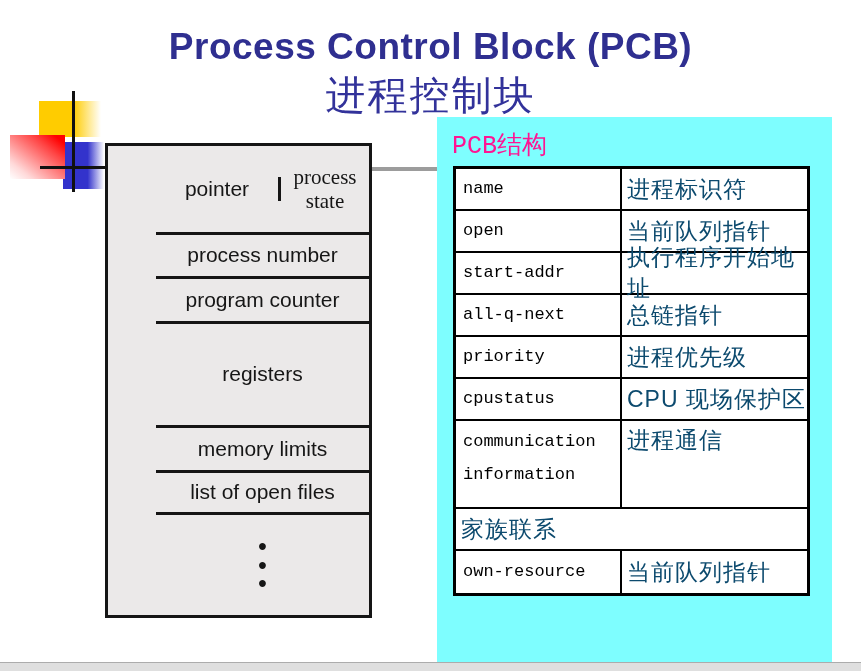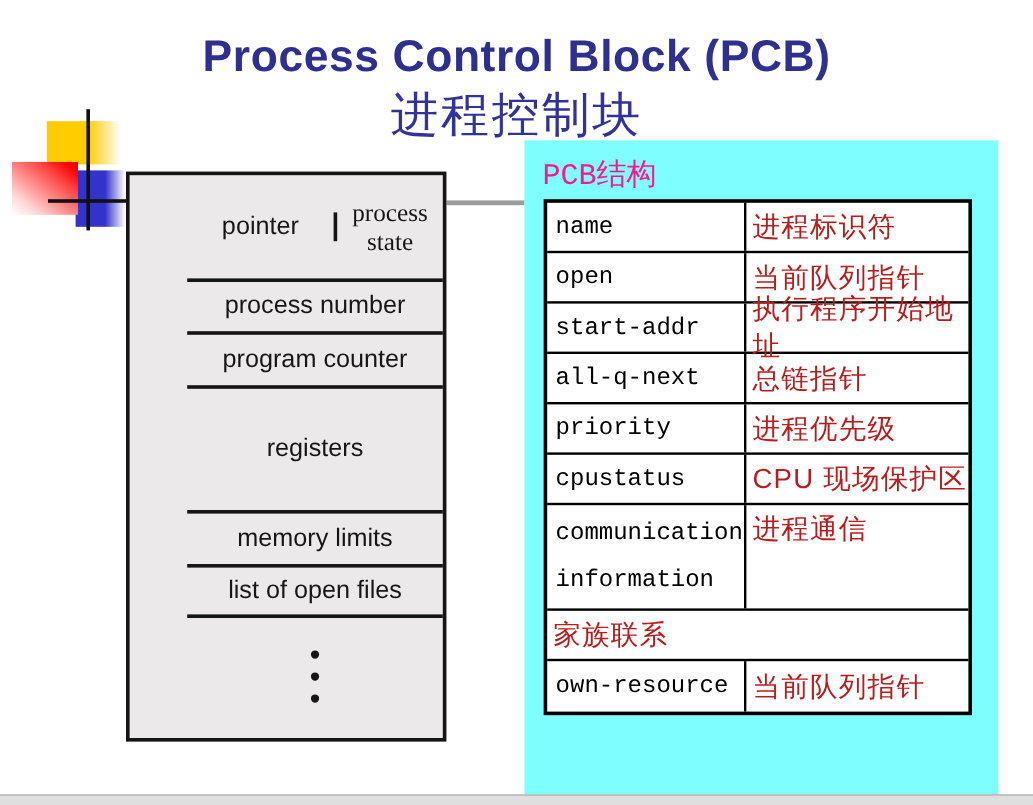--- a/index.html
+++ b/index.html
@@ -60,26 +60,26 @@
   }
   .ptable {
     position:absolute; left:16px; top:49px; width:357px;
     background:#FFFFFF; border:3px solid #000;
   }
   .trow { display:flex; height:42px; border-bottom:2px solid #000; }
   .trow:last-child { border-bottom:none; }
   .trow.tall { height:88px; }
   .tcell-field {
     width:166px; border-right:2px solid #000;
-    font-family:"Liberation Mono", monospace; font-size:20px; color:#000;
+    font-family:"Liberation Mono", monospace; font-size:17px; color:#000;
     display:flex; align-items:center; padding-left:7px;
     white-space:pre-line; line-height:1.95;
   }
   .tcell-desc {
-    flex:1; font-family:"Liberation Sans", sans-serif; font-size:23px; color:#b91c1c;
+    flex:1; font-family:"Liberation Sans", sans-serif; font-size:23px; color:#0c4a6e;
     display:flex; align-items:center; padding-left:5px; letter-spacing:1px;
   }
   .trow.tall .tcell-field, .trow.tall .tcell-desc { align-items:flex-start; padding-top:4px; }
   .stray-tick { position:absolute; left:80px; top:131px; font-size:15px; color:#333;
     font-family:"Liberation Mono", monospace; }
 
   
   .bottom-bar { position:absolute; left:0; bottom:0; width:861px; height:9px;
     background:#DFDFDF; border-top:1px solid #ACACAC; }
 </style>

